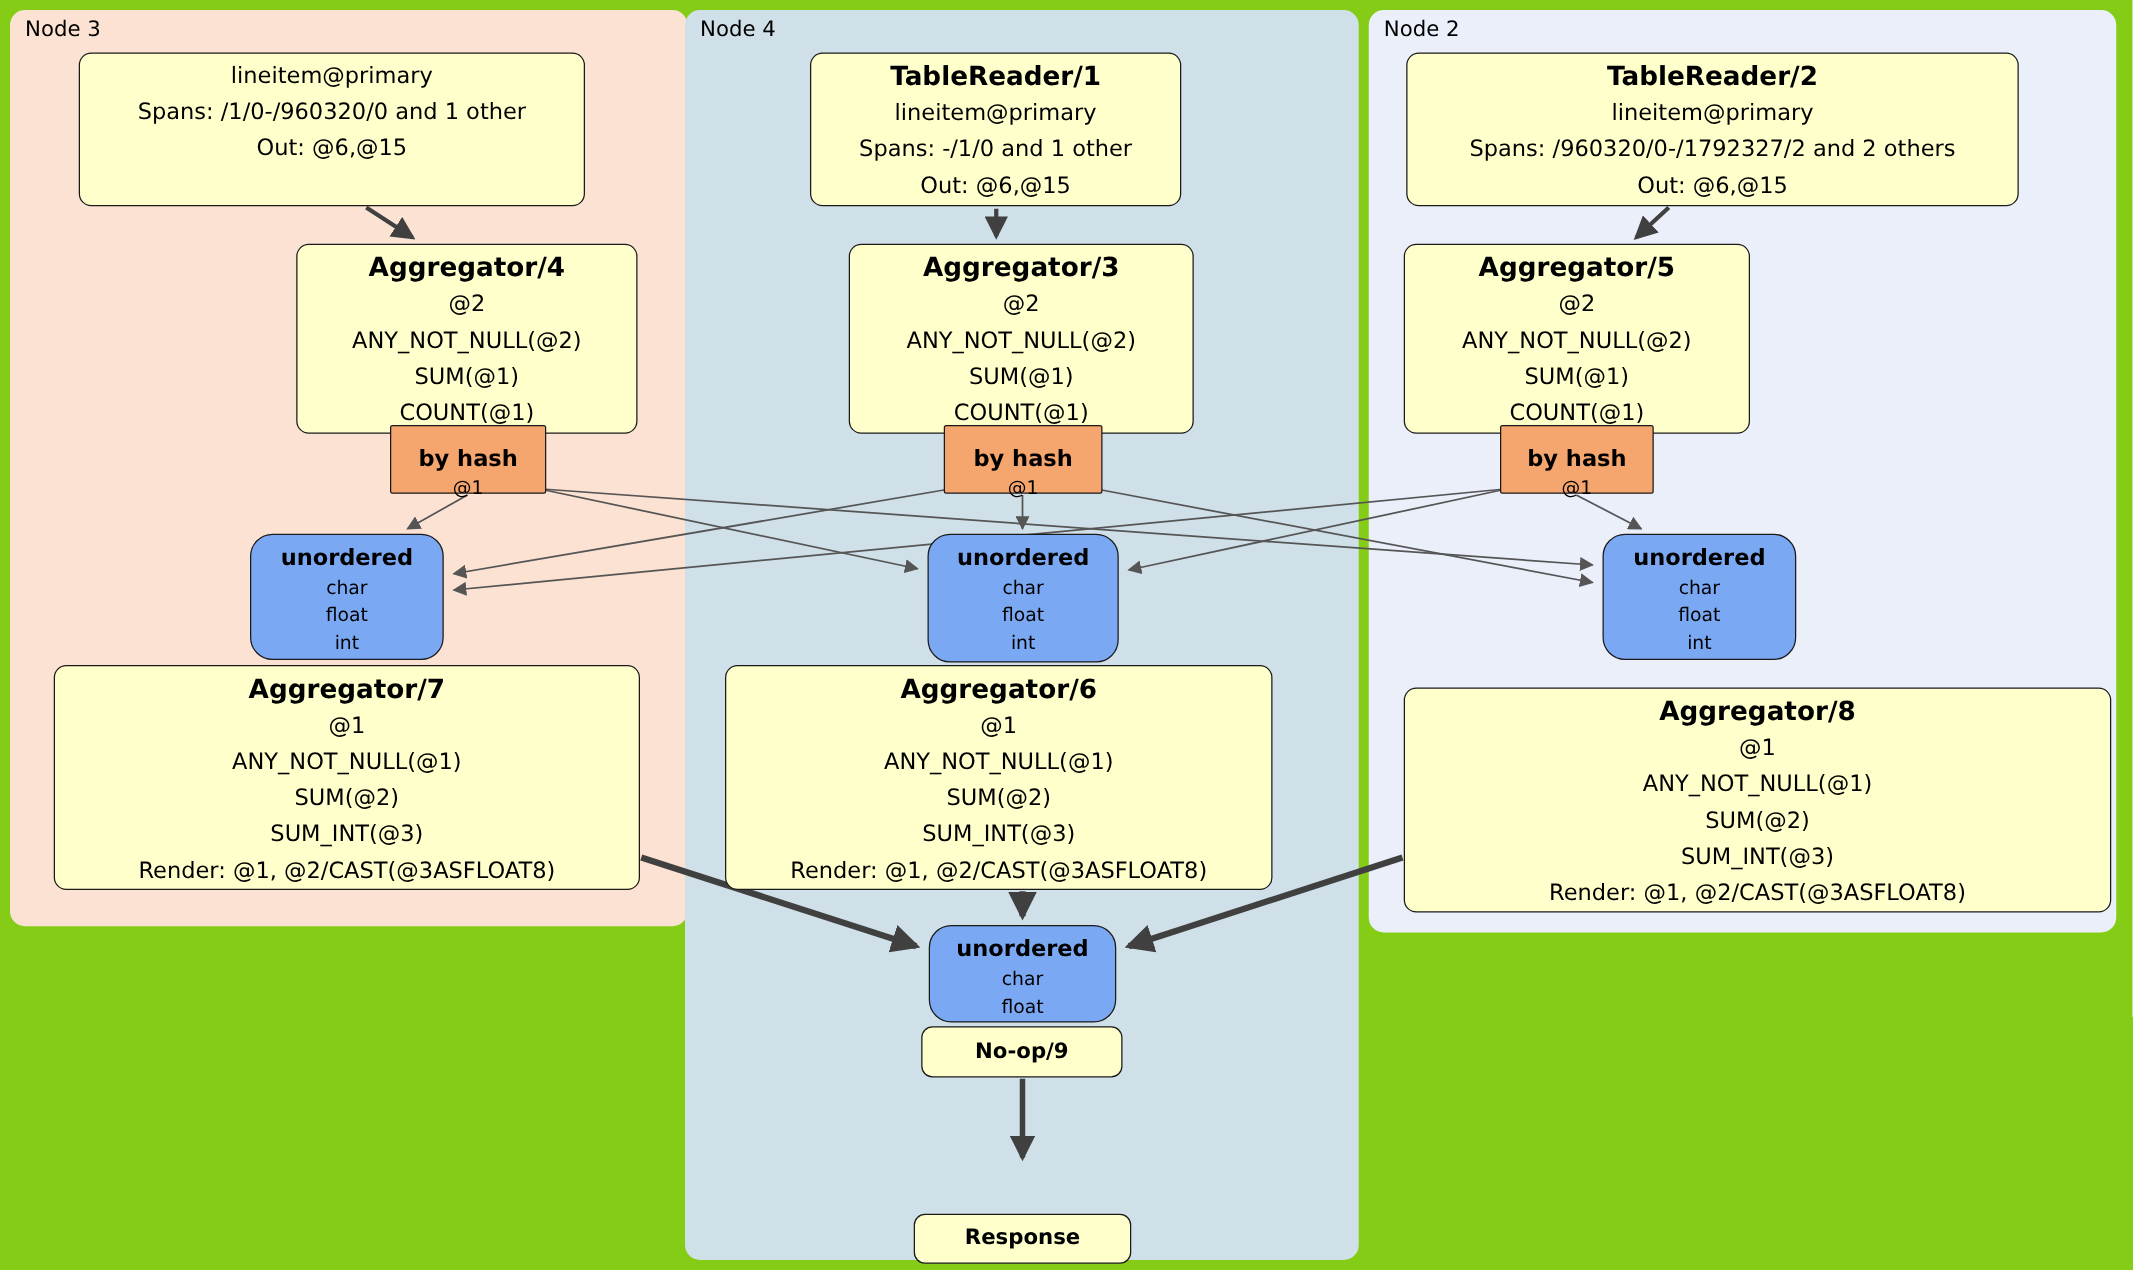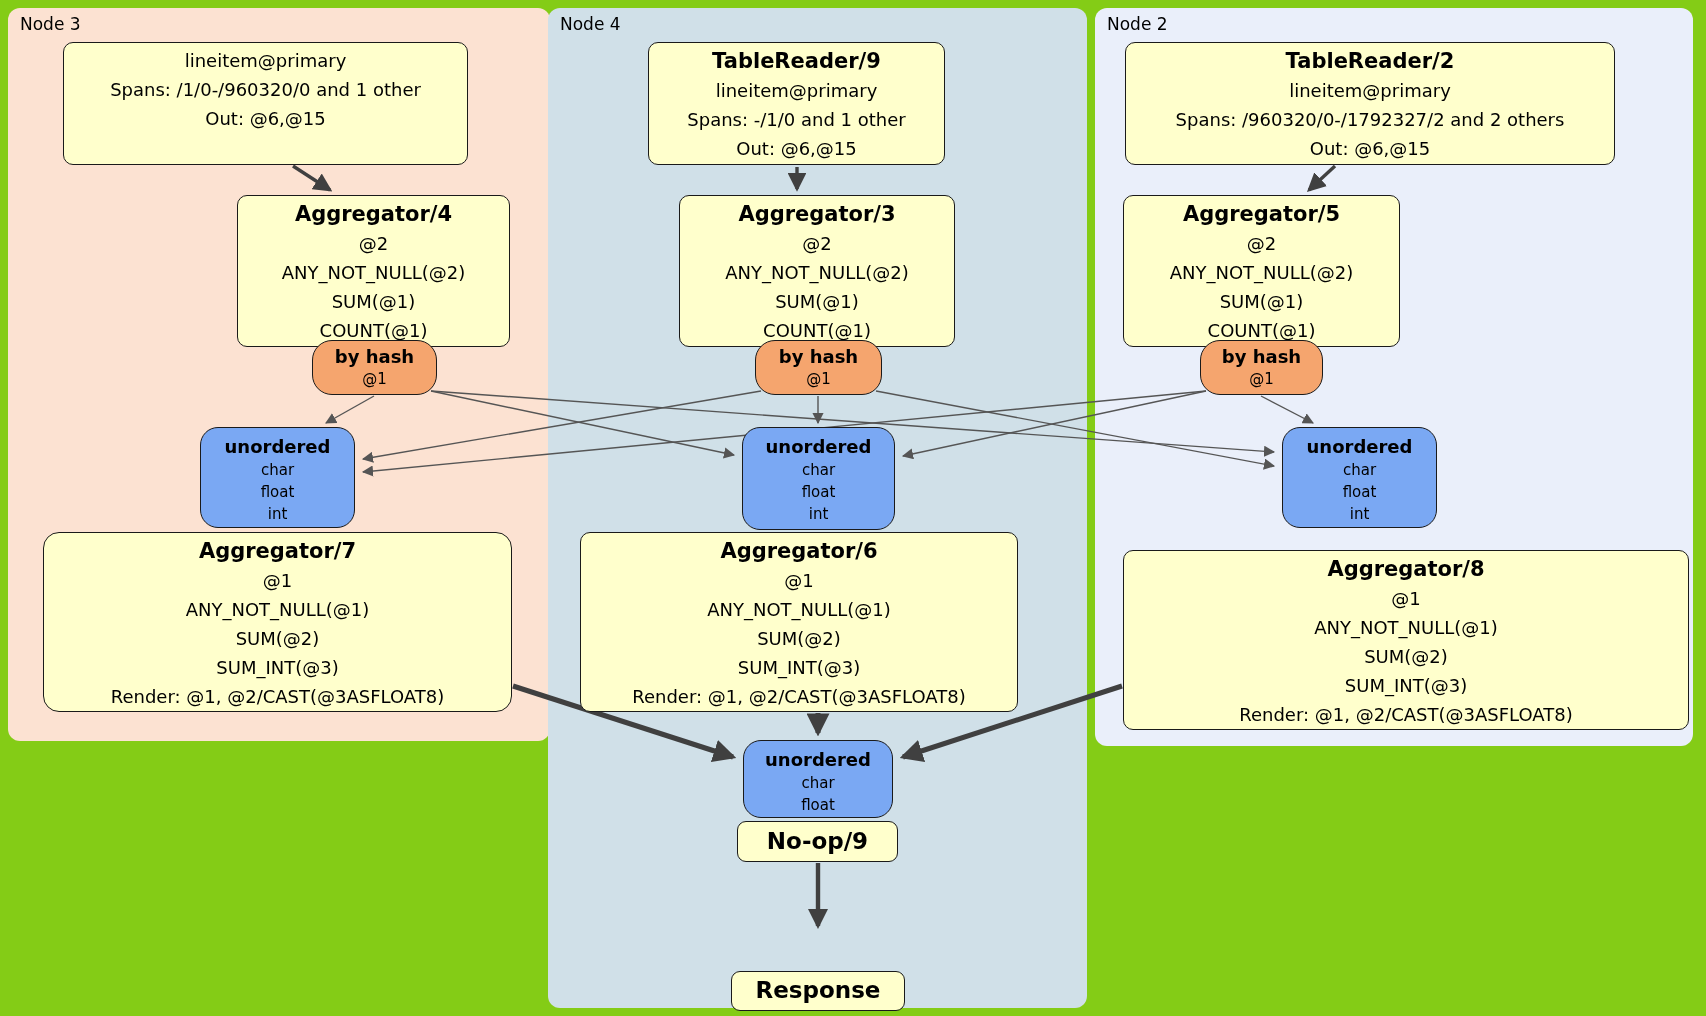--- a/index.html
+++ b/index.html
@@ -12,49 +12,49 @@
   #panel-n2{left:1095px;top:8px;width:598px;height:738px;background:var(--node2-bg);}
   .panel-label{position:absolute;left:12px;top:4px;font-size:17px;line-height:24px;}
 
   #edges{position:absolute;left:0;top:0;z-index:2;}
 
   .box{position:absolute;z-index:3;text-align:center;box-sizing:border-box;}
   .ybox{background:var(--box-yellow);border:1.6px solid var(--box-border);border-radius:10px;padding-top:3px;overflow:hidden;}
   .ybox .title{font-weight:bold;font-size:21px;line-height:30px;white-space:nowrap;}
   .ybox .line{font-size:18px;line-height:29px;white-space:nowrap;}
 
-  .hash{background:var(--router-orange);border:1.6px solid var(--box-border);border-radius:20px;padding-top:3px;}
+  .hash{background:var(--router-orange);border:1.6px solid var(--box-border);border-radius:2px;padding-top:14px;}
   .hash .title{font-weight:bold;font-size:18px;line-height:25px;}
   .hash .detail{font-size:15px;line-height:20px;}
 
   .sync{background:var(--sync-blue);border:1.6px solid var(--box-border);border-radius:18px;padding-top:6px;}
   .sync .title{font-weight:bold;font-size:18px;line-height:25px;}
   .sync .line{font-size:15px;line-height:22px;}
 
   .pill{background:var(--box-yellow);border:1.6px solid var(--box-border);border-radius:9px;}
-  .pill .title{font-weight:bold;font-size:23px;}
+  .pill .title{font-weight:bold;font-size:17px;}
 
   
   #tr-n3{left:63px;top:42px;width:405px;height:123px;}
   #tr-n1{left:648px;top:42px;width:297px;height:123px;}
   #tr-n2{left:1125px;top:42px;width:490px;height:123px;}
   
   #aggtop-n3{left:237px;top:195px;width:273px;height:152px;}
   #aggtop-n1{left:679px;top:195px;width:276px;height:152px;}
   #aggtop-n2{left:1123px;top:195px;width:277px;height:152px;}
   
   #hash-n3{left:312px;top:340px;width:125px;height:55px;}
   #hash-n1{left:755px;top:340px;width:127px;height:55px;}
   #hash-n2{left:1200px;top:340px;width:123px;height:55px;}
   
   #sync-n3{left:200px;top:427px;width:155px;height:101px;}
   #sync-n1{left:742px;top:427px;width:153px;height:103px;}
   #sync-n2{left:1282px;top:427px;width:155px;height:101px;}
   
-  #aggbot-n3{left:43px;top:532px;width:469px;height:180px;border-radius:16px;}
+  #aggbot-n3{left:43px;top:532px;width:469px;height:180px;}
   #aggbot-n1{left:580px;top:532px;width:438px;height:180px;}
   #aggbot-n2{left:1123px;top:550px;width:566px;height:180px;}
   
   #sync-final{left:743px;top:740px;width:150px;height:78px;}
   #noop{left:737px;top:821px;width:161px;height:41px;}
   #noop .title{line-height:38px;}
   #response{left:731px;top:971px;width:174px;height:40px;}
   #response .title{line-height:37px;}
 </style>
 </head>
@@ -131,21 +131,21 @@
   <div class="box ybox" id="aggbot-n3">
     <div class="title">Aggregator/7</div>
     <div class="line">@1</div>
     <div class="line">ANY_NOT_NULL(@1)</div>
     <div class="line">SUM(@2)</div>
     <div class="line">SUM_INT(@3)</div>
     <div class="line">Render: @1, @2/CAST(@3ASFLOAT8)</div>
   </div>
 
   <div class="box ybox" id="tr-n1">
-    <div class="title">TableReader/9</div>
+    <div class="title">TableReader/1</div>
     <div class="line">lineitem@primary</div>
     <div class="line">Spans: -/1/0 and 1 other</div>
     <div class="line">Out: @6,@15</div>
   </div>
   <div class="box ybox" id="aggtop-n1">
     <div class="title">Aggregator/3</div>
     <div class="line">@2</div>
     <div class="line">ANY_NOT_NULL(@2)</div>
     <div class="line">SUM(@1)</div>
     <div class="line">COUNT(@1)</div>

